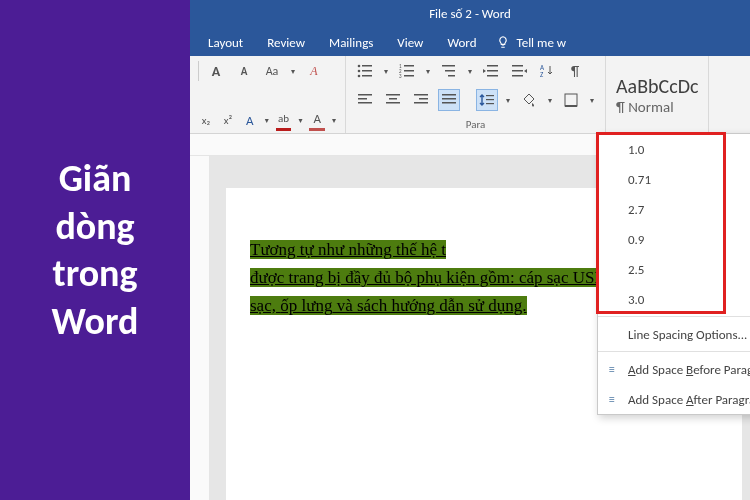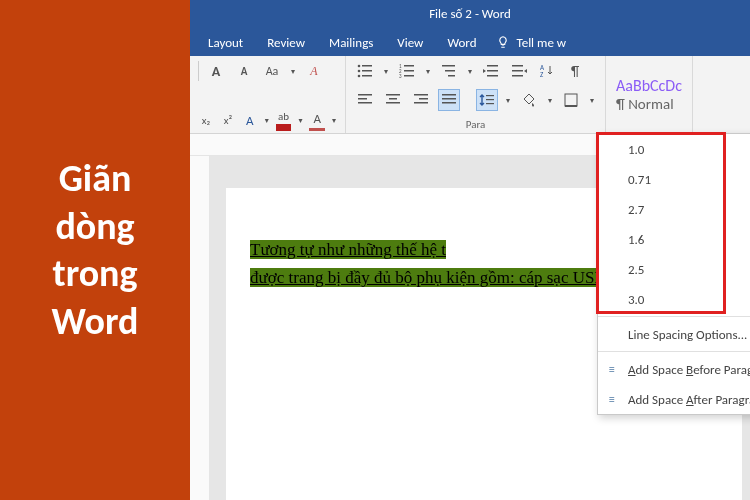--- a/index.html
+++ b/index.html
@@ -1,34 +1,34 @@
 <!DOCTYPE html>
 <html><head>
 <meta charset="utf-8">
 <style>
   * { box-sizing: border-box; margin: 0; padding: 0; }
   body { font-family: "Segoe UI", Calibri, sans-serif; width: 750px; height: 500px; overflow: hidden; position: relative; background: #fff; }
   .wrap { display: flex; width: 100%; height: 100%; }
-  .side { width: 190px; background: #c2410c; color: #fff; display: flex; align-items: center; justify-content: center; padding: 20px; }
+  .side { width: 190px; background: #4c1d95; color: #fff; display: flex; align-items: center; justify-content: center; padding: 20px; }
   .side-text { font-size: 38px; font-weight: 700; text-align: center; line-height: 1.25; }
   .app { flex: 1; position: relative; display: flex; flex-direction: column; }
   .titlebar { height: 28px; background: #2b579a; color: #fff; text-align: center; font-size: 13px; line-height: 28px; }
   .tabs { height: 28px; background: #2b579a; color: #fff; display: flex; align-items: center; padding: 0 6px; font-size: 13px; }
   .tab { padding: 0 12px; height: 100%; display: flex; align-items: center; cursor: pointer; }
   .tellme { display: flex; align-items: center; gap: 6px; margin-left: 8px; }
   .bulb { width: 14px; height: 14px; }
   .ribbon { background: #f3f3f3; border-bottom: 1px solid #d4d4d4; height: 78px; display: flex; }
   .group { border-right: 1px solid #d9d9d9; padding: 4px 8px 2px; display: flex; flex-direction: column; justify-content: space-between; }
   .row { display: flex; align-items: center; gap: 6px; }
   .lbl { font-size: 11px; color: #666; text-align: center; }
   .btn { width: 22px; height: 22px; display: flex; align-items: center; justify-content: center; color: #555; cursor: pointer; }
   .btn.on { background: #cde1f7; border: 1px solid #8ab4e3; }
   .arrow-dn { font-size: 8px; color: #555; width: 8px; text-align: center; cursor: pointer; }
   .style { padding: 4px 10px; display: flex; flex-direction: column; justify-content: center; align-items: flex-start; }
-  .style-sample { font-size: 16px; color: #8b5cf6; }
+  .style-sample { font-size: 20px; color: #404040; }
   .style-name { font-size: 15px; color: #666; }
   .ruler { height: 22px; background: #fafafa; border-bottom: 1px solid #e5e5e5; position: relative; }
   .ruler-v { width: 20px; background: #fafafa; border-right: 1px solid #e5e5e5; }
   .ruler-tick { position: absolute; top: 2px; font-size: 10px; color: #666; }
   .doc-area { flex: 1; display: flex; background: #e6e6e6; }
   .page { background: #fff; margin: 32px 8px 0 16px; flex: 1; padding: 48px 24px 8px 24px; font-family: "Times New Roman", serif; font-size: 17px; line-height: 1.65; color: #000; }
   .page .selected { background: #4d7c0f; text-decoration: underline; }
   .menu { position: absolute; left: 407px; top: 133px; width: 215px; background: #fff; border: 1px solid #c9c9c9; box-shadow: 2px 3px 8px rgba(0,0,0,.18); z-index: 10; }
   .menu ul { list-style: none; }
   .menu li { display: flex; align-items: center; height: 30px; padding: 0 10px 0 30px; font-size: 13px; color: #444; cursor: pointer; position: relative; }
@@ -71,21 +71,21 @@
           <span class="btn" style="font-size:11px;font-weight:700">A</span>
           <span class="btn" style="font-size:12px">Aa</span>
             <span class="arrow-dn">▾</span>
           <span class="btn" style="font-size:12px;color:#c0504d;font-style:italic;font-family:serif">A</span>
         </div>
         <div class="row">
           <span class="btn" style="font-size:11px">x₂</span>
           <span class="btn" style="font-size:11px">x²</span>
           <span class="btn" style="font-size:13px;color:#2b579a">A</span>
             <span class="arrow-dn">▾</span>
-          <span class="btn" style="font-size:11px;border-bottom:7px solid #b91c1c">ab</span>
+          <span class="btn" style="font-size:11px;border-bottom:3px solid #b91c1c">ab</span>
             <span class="arrow-dn">▾</span>
           <span class="btn" style="font-size:13px;border-bottom:3px solid #c0504d">A</span>
             <span class="arrow-dn">▾</span>
         </div>
       </div>
 
       <div class="group" style="width:260px">
         <div class="row">
           <span class="btn">
               <svg width="16" height="14" viewBox="0 0 16 14">
@@ -209,37 +209,40 @@
       <span class="ruler-tick" style="right:12px">11</span>
     </div>
 
     <div class="doc-area">
       <div class="ruler-v"></div>
       <div class="page">
         <p>
           <span class="selected">Tương tự như những thế hệ t</span><span style="visibility:hidden">xxxxxxxxxxxxxxxxxxxxx</span><span class="selected">mi </span>
         </p>
         <p><span class="selected">được trang bị đầy đủ bộ phụ kiện gồm: cáp sạc USB T</span></p>
+        <p>
+          <span class="selected">sạc, </span><span class="selected underline-acc">ốp lưng</span><span class="selected"> và sách hướng dẫn sử dụng.</span>
+        </p>
       </div>
     </div>
 
     <div class="menu">
       <div class="redbox"></div>
       <ul>
         <li>
             <span>1.0</span>
           </li>
         <li>
             <span>0.71</span>
           </li>
         <li>
             <span>2.7</span>
           </li>
         <li>
-            <span>1.6</span>
+            <span>0.9</span>
           </li>
         <li>
             <span>2.5</span>
           </li>
         <li>
             <span>3.0</span>
           </li>
         <div class="sep"></div>
         <li>
             <span>Line Spacing Options...</span>

